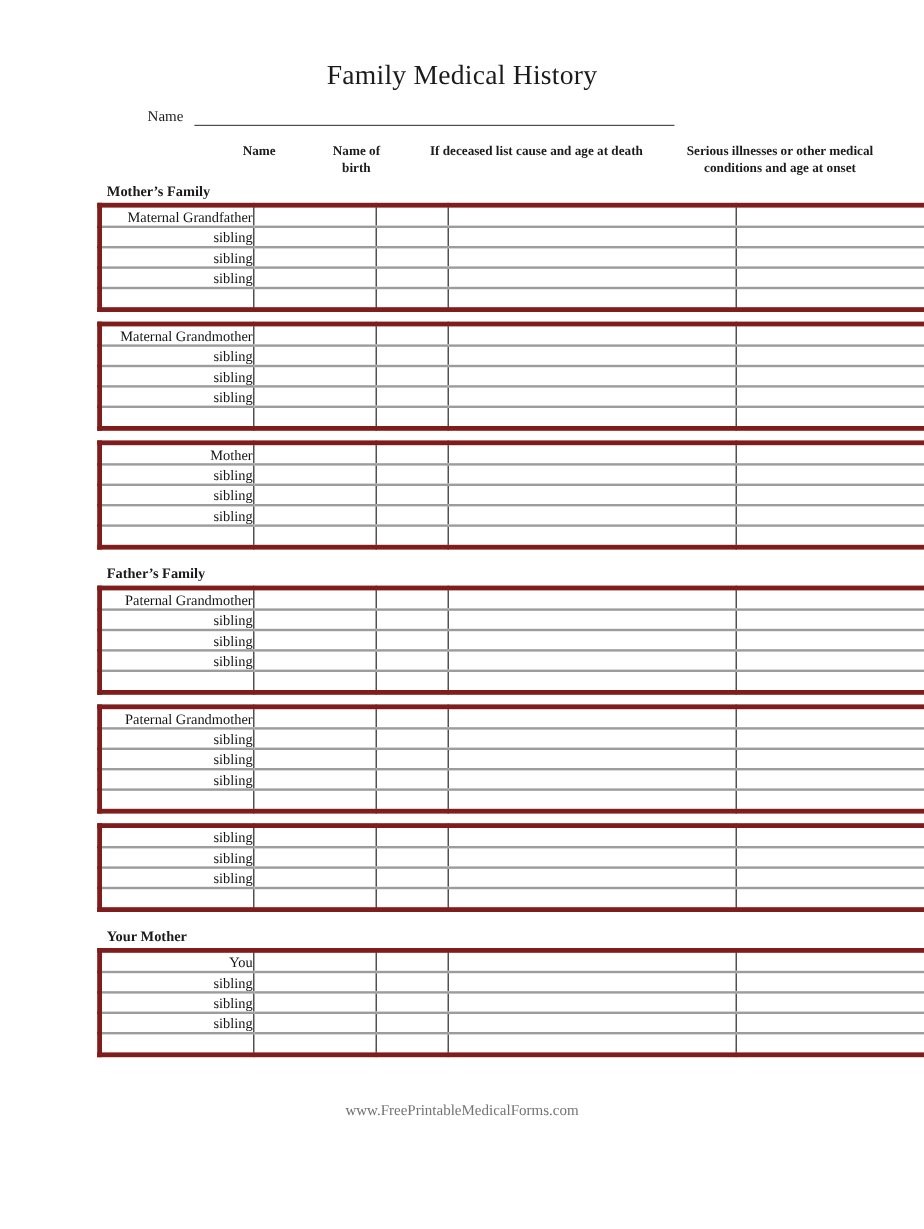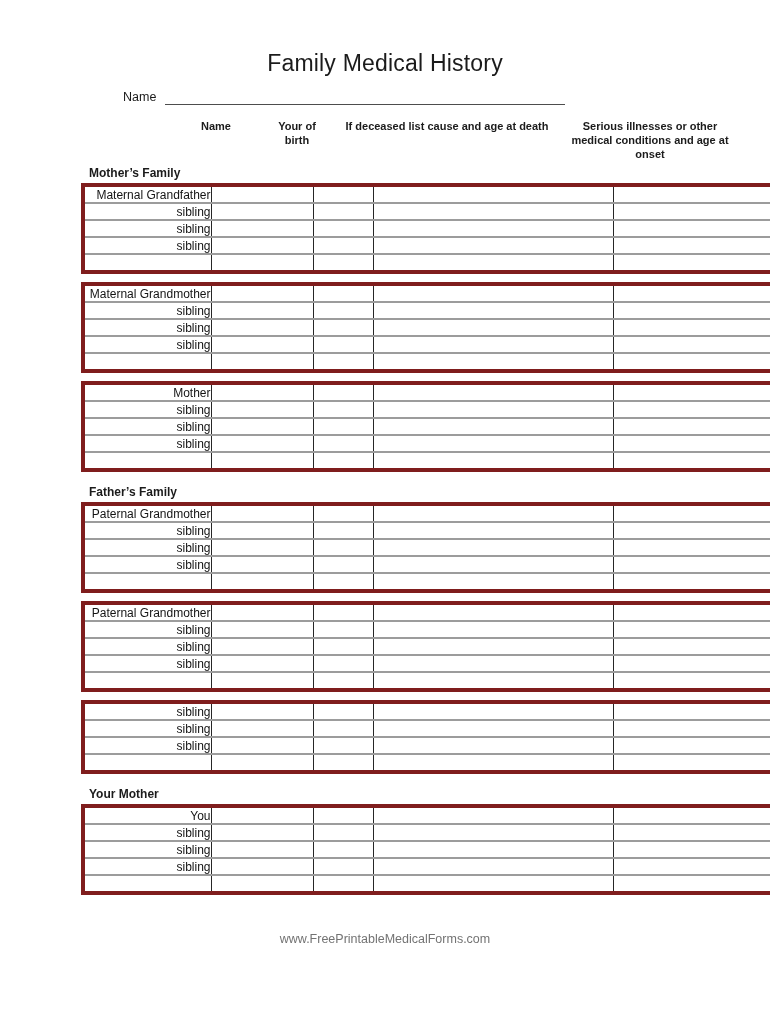--- a/index.html
+++ b/index.html
@@ -1,21 +1,21 @@
 <!DOCTYPE html>
 <html><head>
 <meta charset="utf-8">
 <style>
   html, body { margin: 0; padding: 0; background: #ffffff; }
   .page {
     position: relative;
     width: 770px;
     height: 962px;
     background: #ffffff;
-    font-family: Liberation Sans, sans-serif;
+    font-family: Liberation Serif, serif;
     color: #1b1b1b;
     overflow: hidden;
   }
   .title {
     margin: 50px 0 0 0;
     font-size: 23px;
     line-height: 26px;
     font-weight: 400;
     text-align: center;
     letter-spacing: 0.2px;
@@ -94,21 +94,21 @@
   <h1 class="title">Family Medical History</h1>
 
   <div class="name-row">
     <span class="name-label">Name</span>
     <span class="name-line"></span>
   </div>
 
   <div class="col-headers">
     <div class="col-head"></div>
     <div class="col-head">Name</div>
-    <div class="col-head">Your of birth</div>
+    <div class="col-head">Name of birth</div>
     <div class="col-head">If deceased list cause and age at death</div>
     <div class="col-head">Serious illnesses or other medical conditions and age at onset</div>
   </div>
 
   <div class="sections">
       <section class="form-section">
         <div class="sec-heading">Mother’s Family</div>
         <table class="family">
           <colgroup>
             <col style="width: 128px;">

